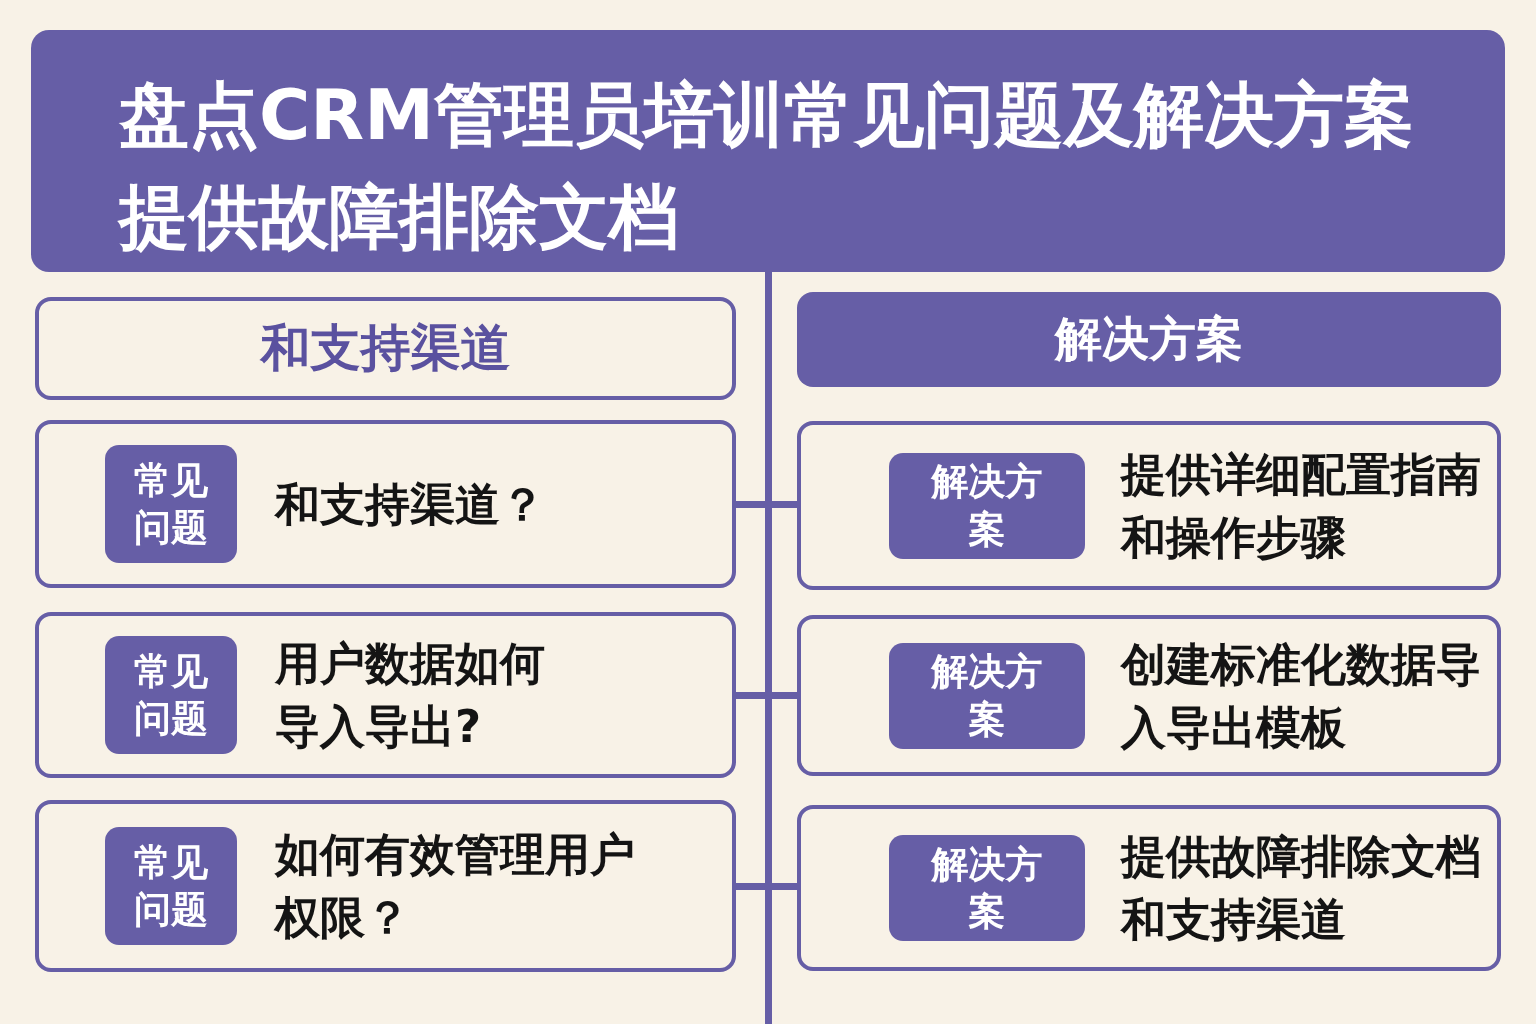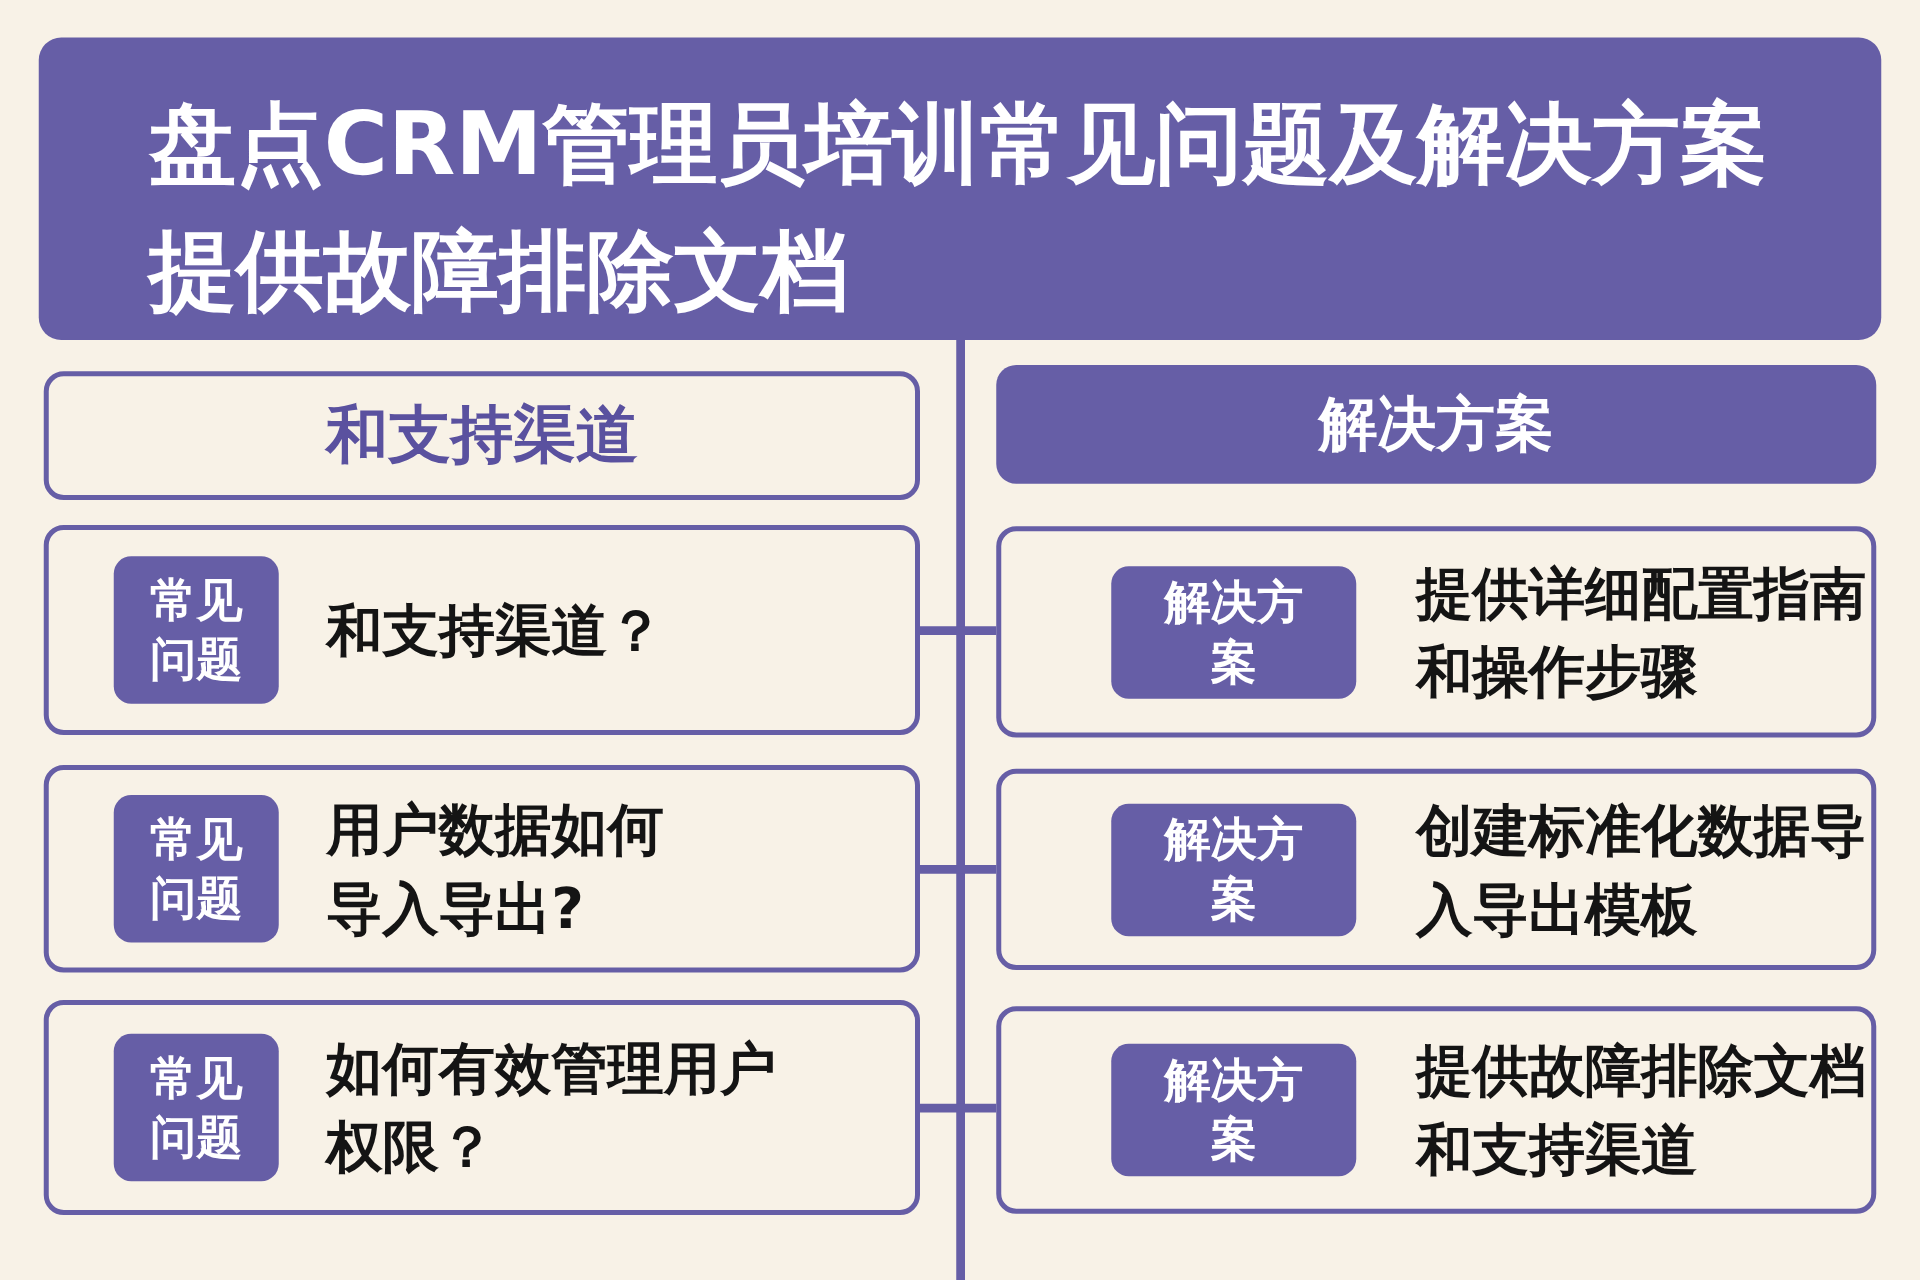--- a/index.html
+++ b/index.html
@@ -69,21 +69,21 @@
   }
 
   .card {
     position: absolute;
     border: 4px solid #665ea6;
     border-radius: 16px;
     background: #f8f2e7;
     display: flex;
     align-items: center;
   }
-  .card.left  { left: 35px;  width: 701px; padding-left: 52px; }
+  .card.left  { left: 35px;  width: 701px; padding-left: 66px; }
   .card.right { left: 797px; width: 704px; padding-left: 88px; }
 
   .card.q1 { top: 420px; height: 168px; }
   .card.q2 { top: 612px; height: 166px; }
   .card.q3 { top: 800px; height: 172px; }
   .card.s1 { top: 421px; height: 169px; }
   .card.s2 { top: 615px; height: 161px; }
   .card.s3 { top: 805px; height: 166px; }
 
   .badge {
@@ -104,21 +104,21 @@
   .card.right .badge { width: 196px; height: 106px; }
 
   .card-text {
     font-weight: bold;
     color: #141414;
     font-size: 45px;
     line-height: 1.4;
     white-space: pre-line;
   }
   .card.left  .card-text { margin-left: 38px; }
-  .card.right .card-text { margin-left: 48px; }
+  .card.right .card-text { margin-left: 36px; }
 </style>
 </head>
 <body>
 
 <div class="canvas">
 
   <div class="banner">
     <div>盘点CRM管理员培训常见问题及解决方案</div>
     <div>提供故障排除文档</div>
   </div>

